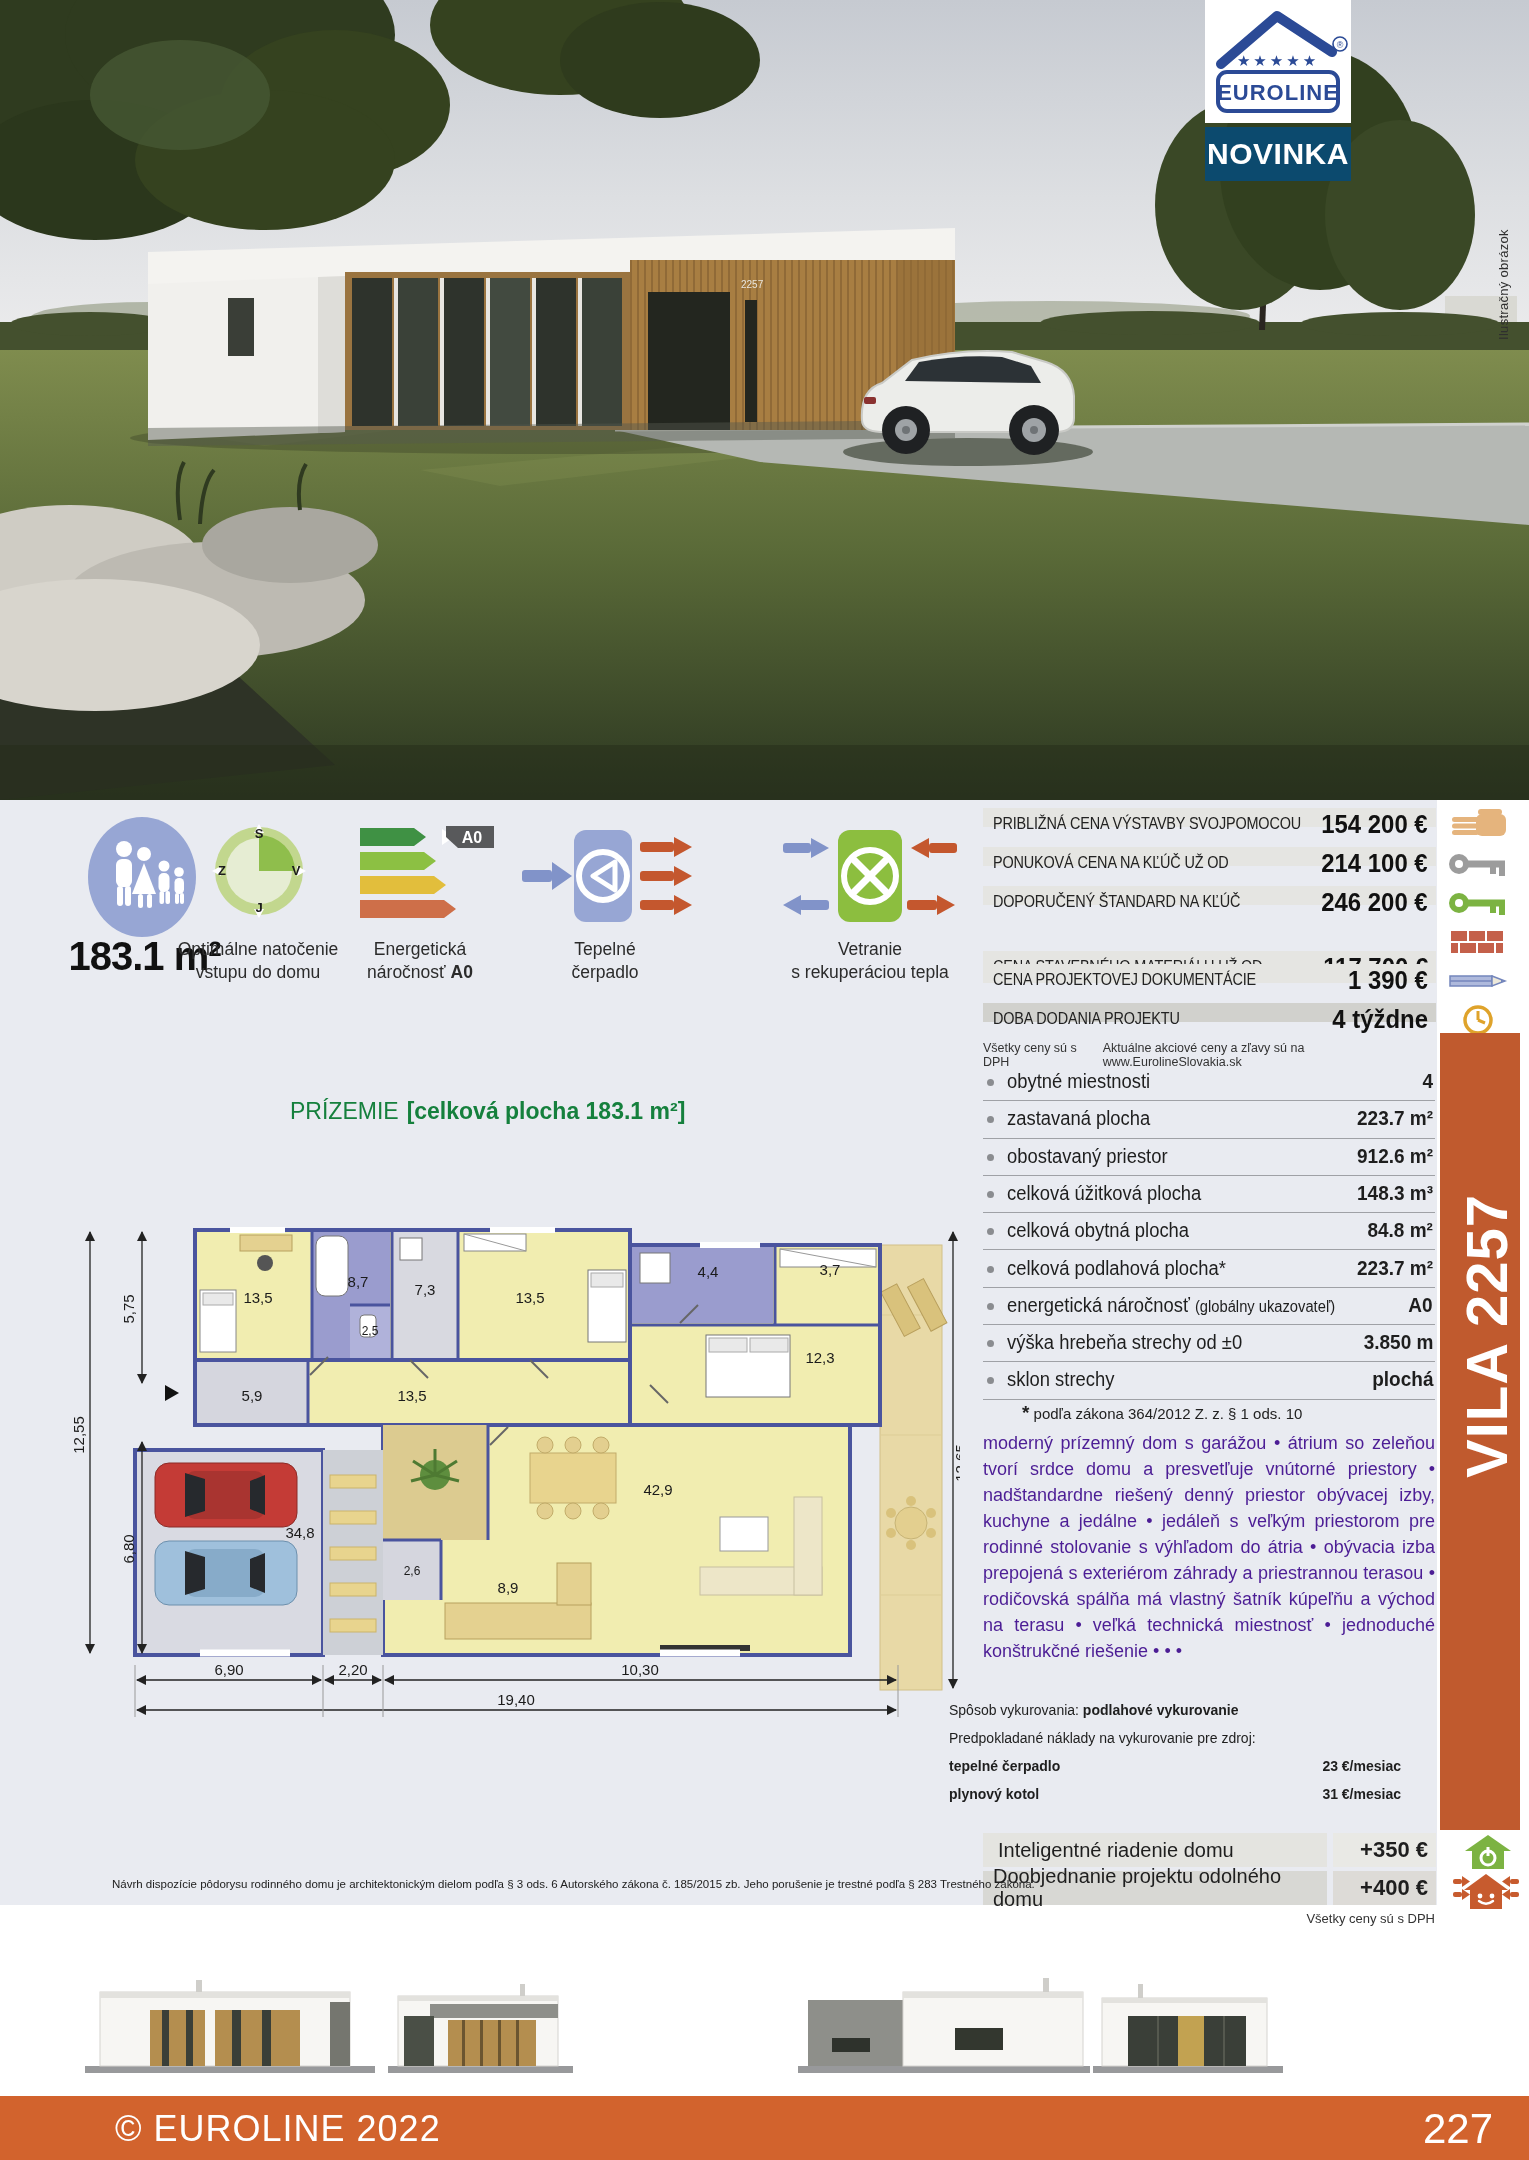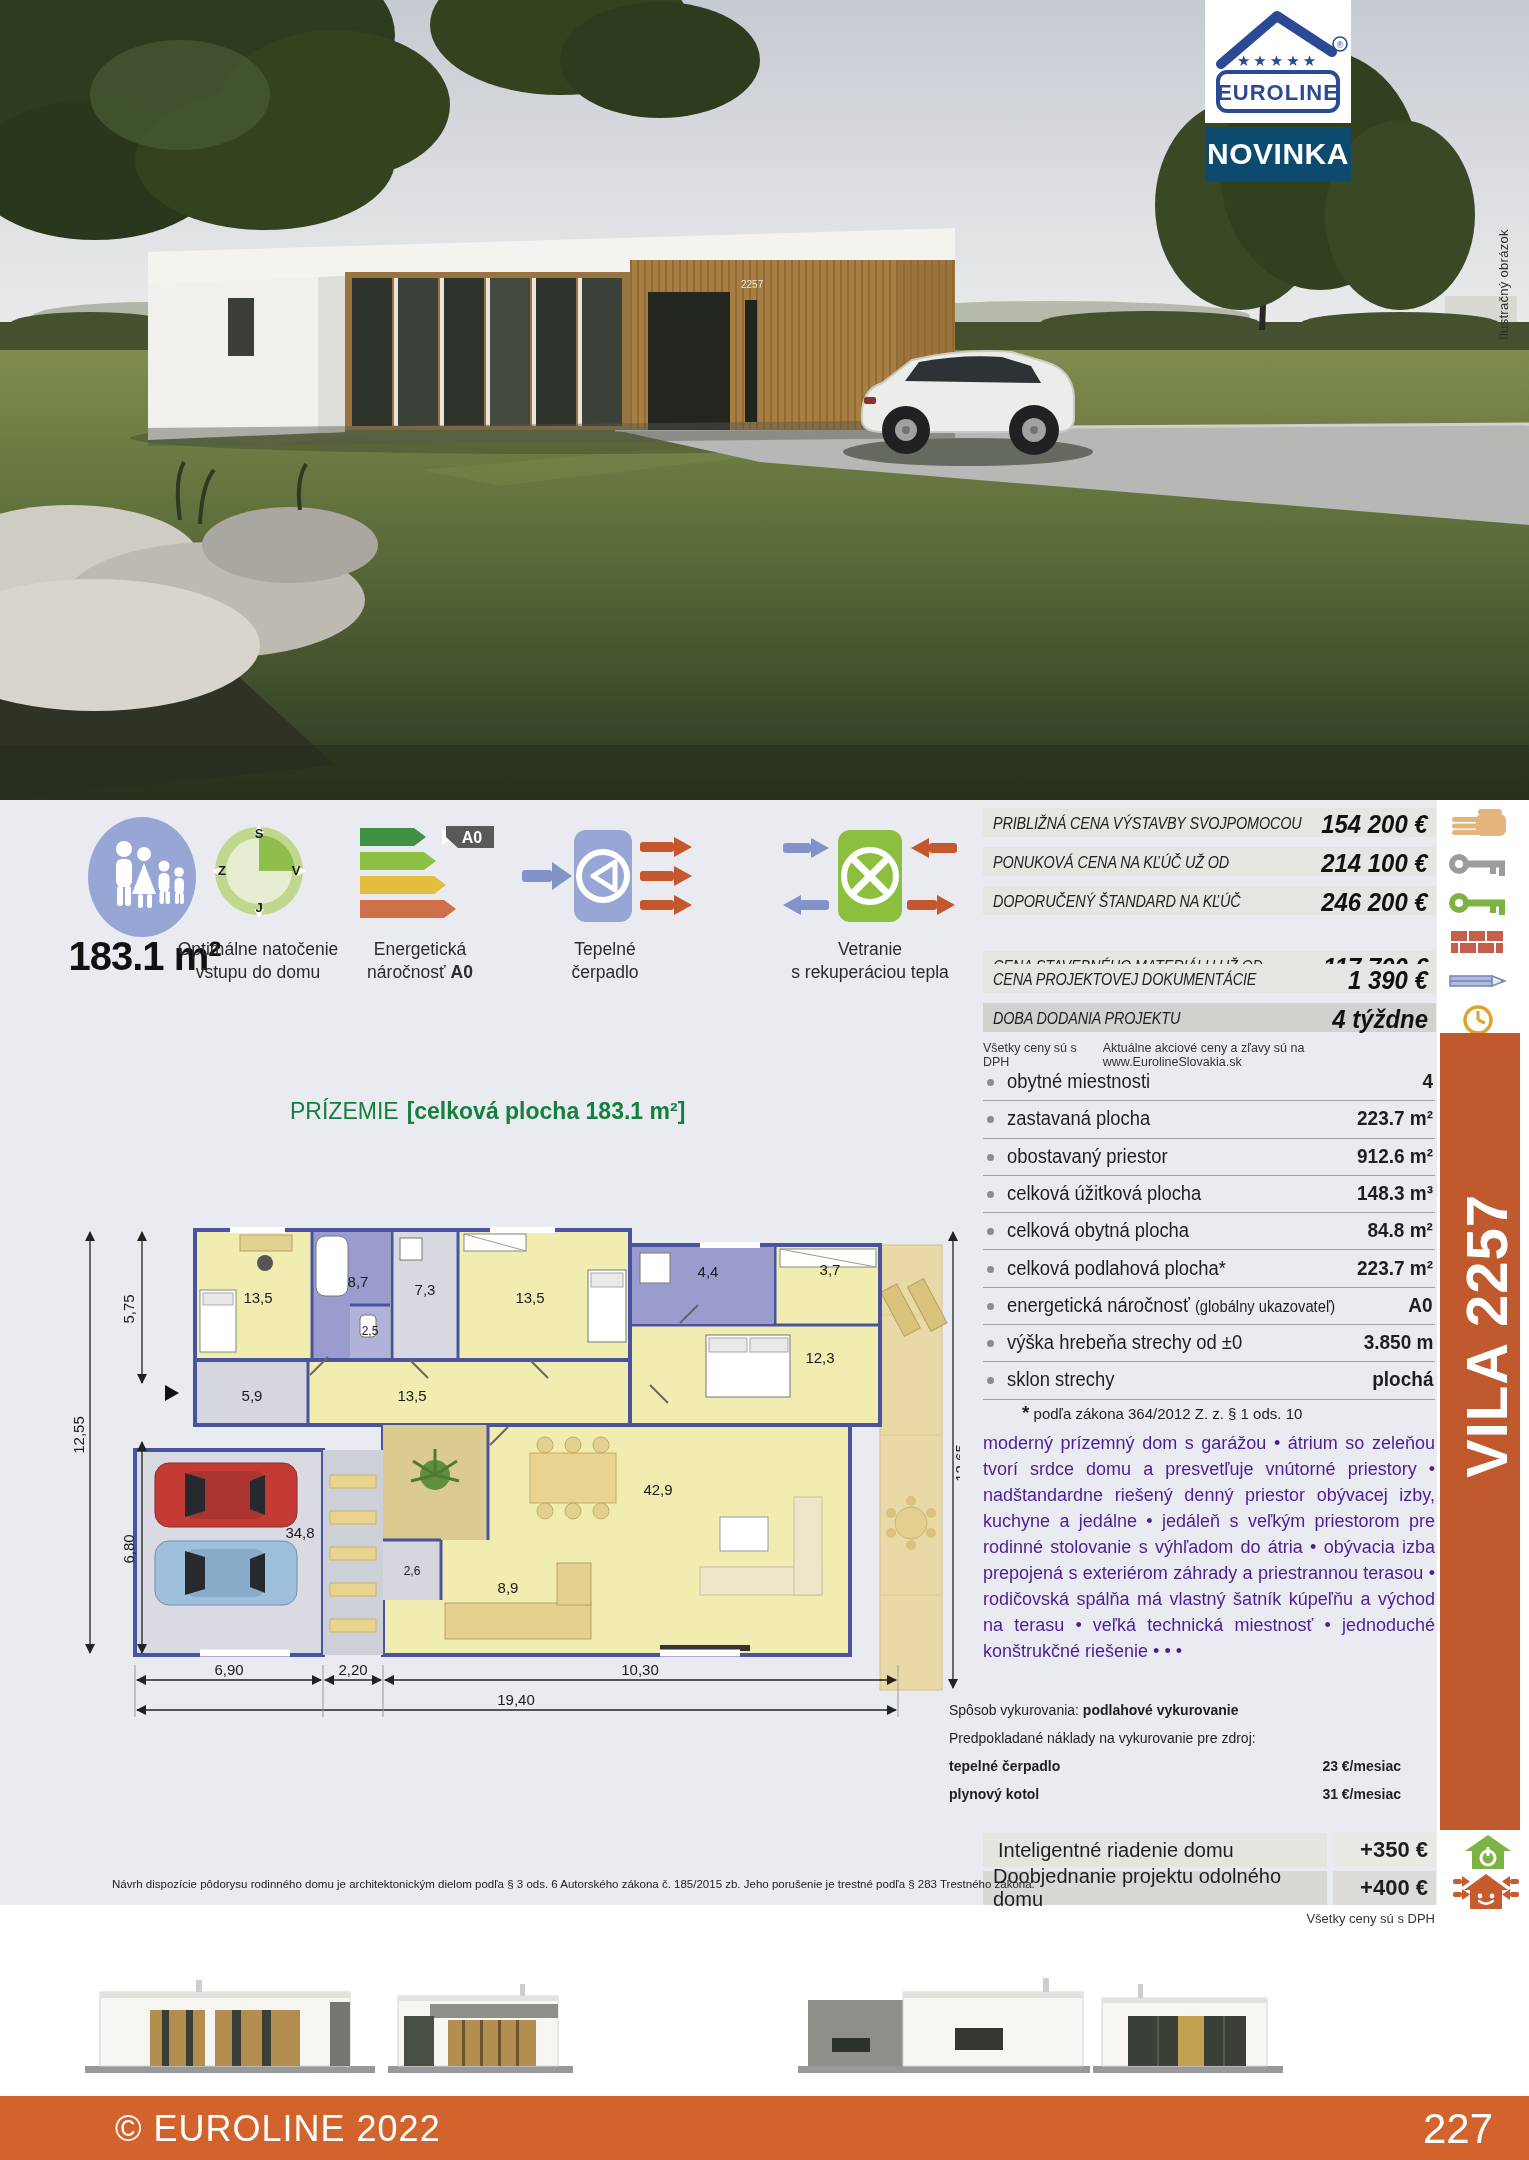--- a/index.html
+++ b/index.html
@@ -20,21 +20,21 @@
 
   
   .content-bg{left:0;top:800px;width:1437px;height:1105px;background:#e9ebf1;}
   .right-strip{left:1437px;top:800px;width:92px;height:1105px;background:#ffffff;}
 
   
   .feat-label{font-size:17.5px;color:#2b2b2b;text-align:center;line-height:23px;}
   .area-text{left:32px;top:934px;width:225px;text-align:center;font-weight:bold;font-size:40px;letter-spacing:-1px;color:#111;}
 
   
-  .p-row{left:983px;width:453px;height:29px;background:#e5e5e2;font-style:italic;}
+  .p-row{left:983px;width:453px;height:19px;background:#e5e5e2;}
   .p-row.dark{background:#d1d1cd;}
   .p-label{position:absolute;left:10px;top:6px;font-size:17px;letter-spacing:-.2px;white-space:nowrap;
      transform:scaleX(.85);transform-origin:0 50%;color:#222;}
   .p-value{position:absolute;right:8px;top:1px;font-size:26px;font-weight:bold;white-space:nowrap;
      transform:scaleX(.92);transform-origin:100% 50%;color:#111;}
   .p-icon{left:1448px;width:60px;height:34px;}
   .p-notes{left:983px;top:1041px;width:453px;display:flex;justify-content:space-between;font-size:12.5px;color:#333;}
 
   
   .banner{left:1440px;top:1033px;width:80px;height:797px;background:#c05a2e;}

